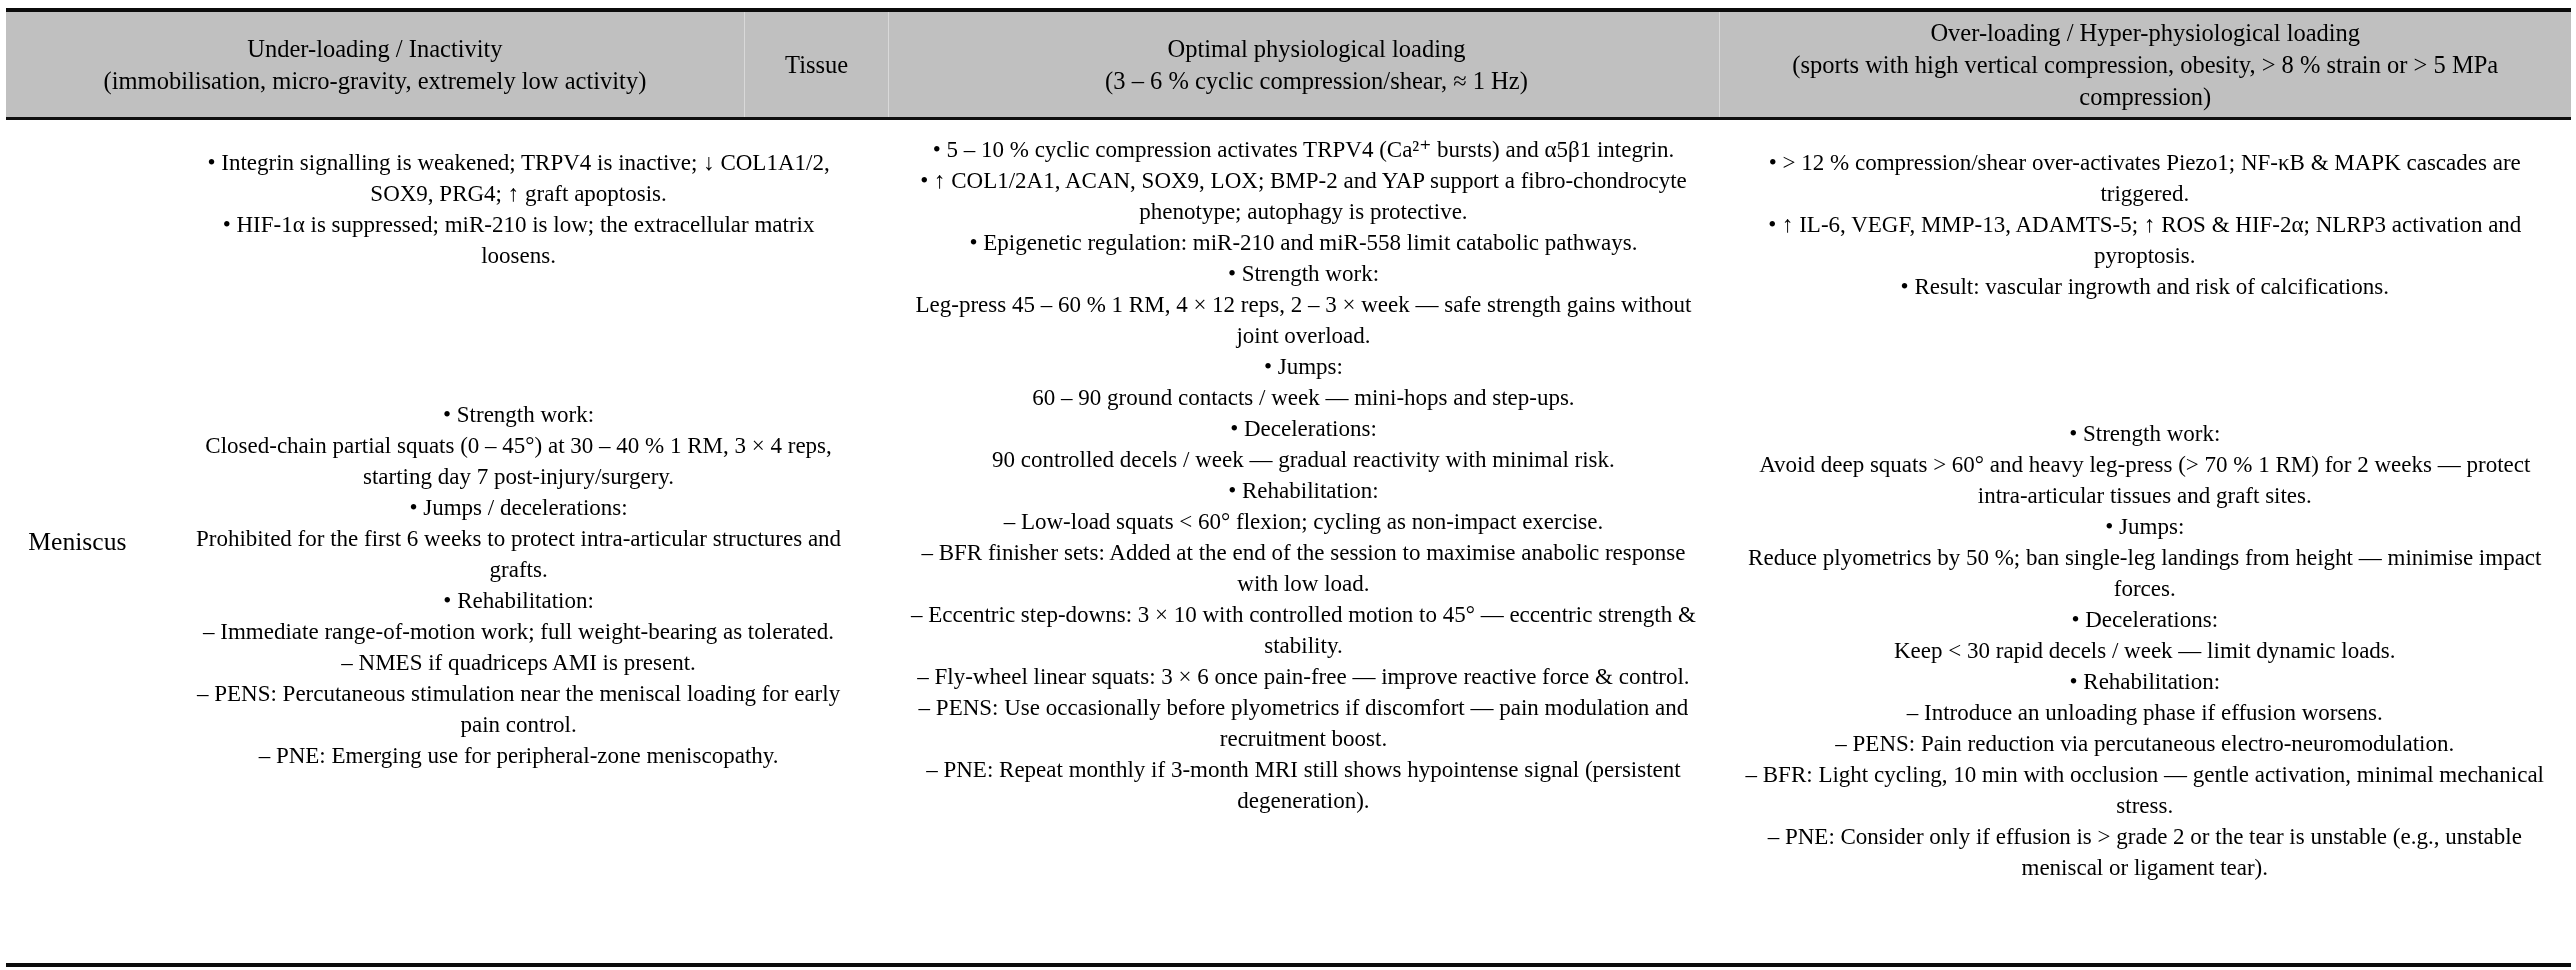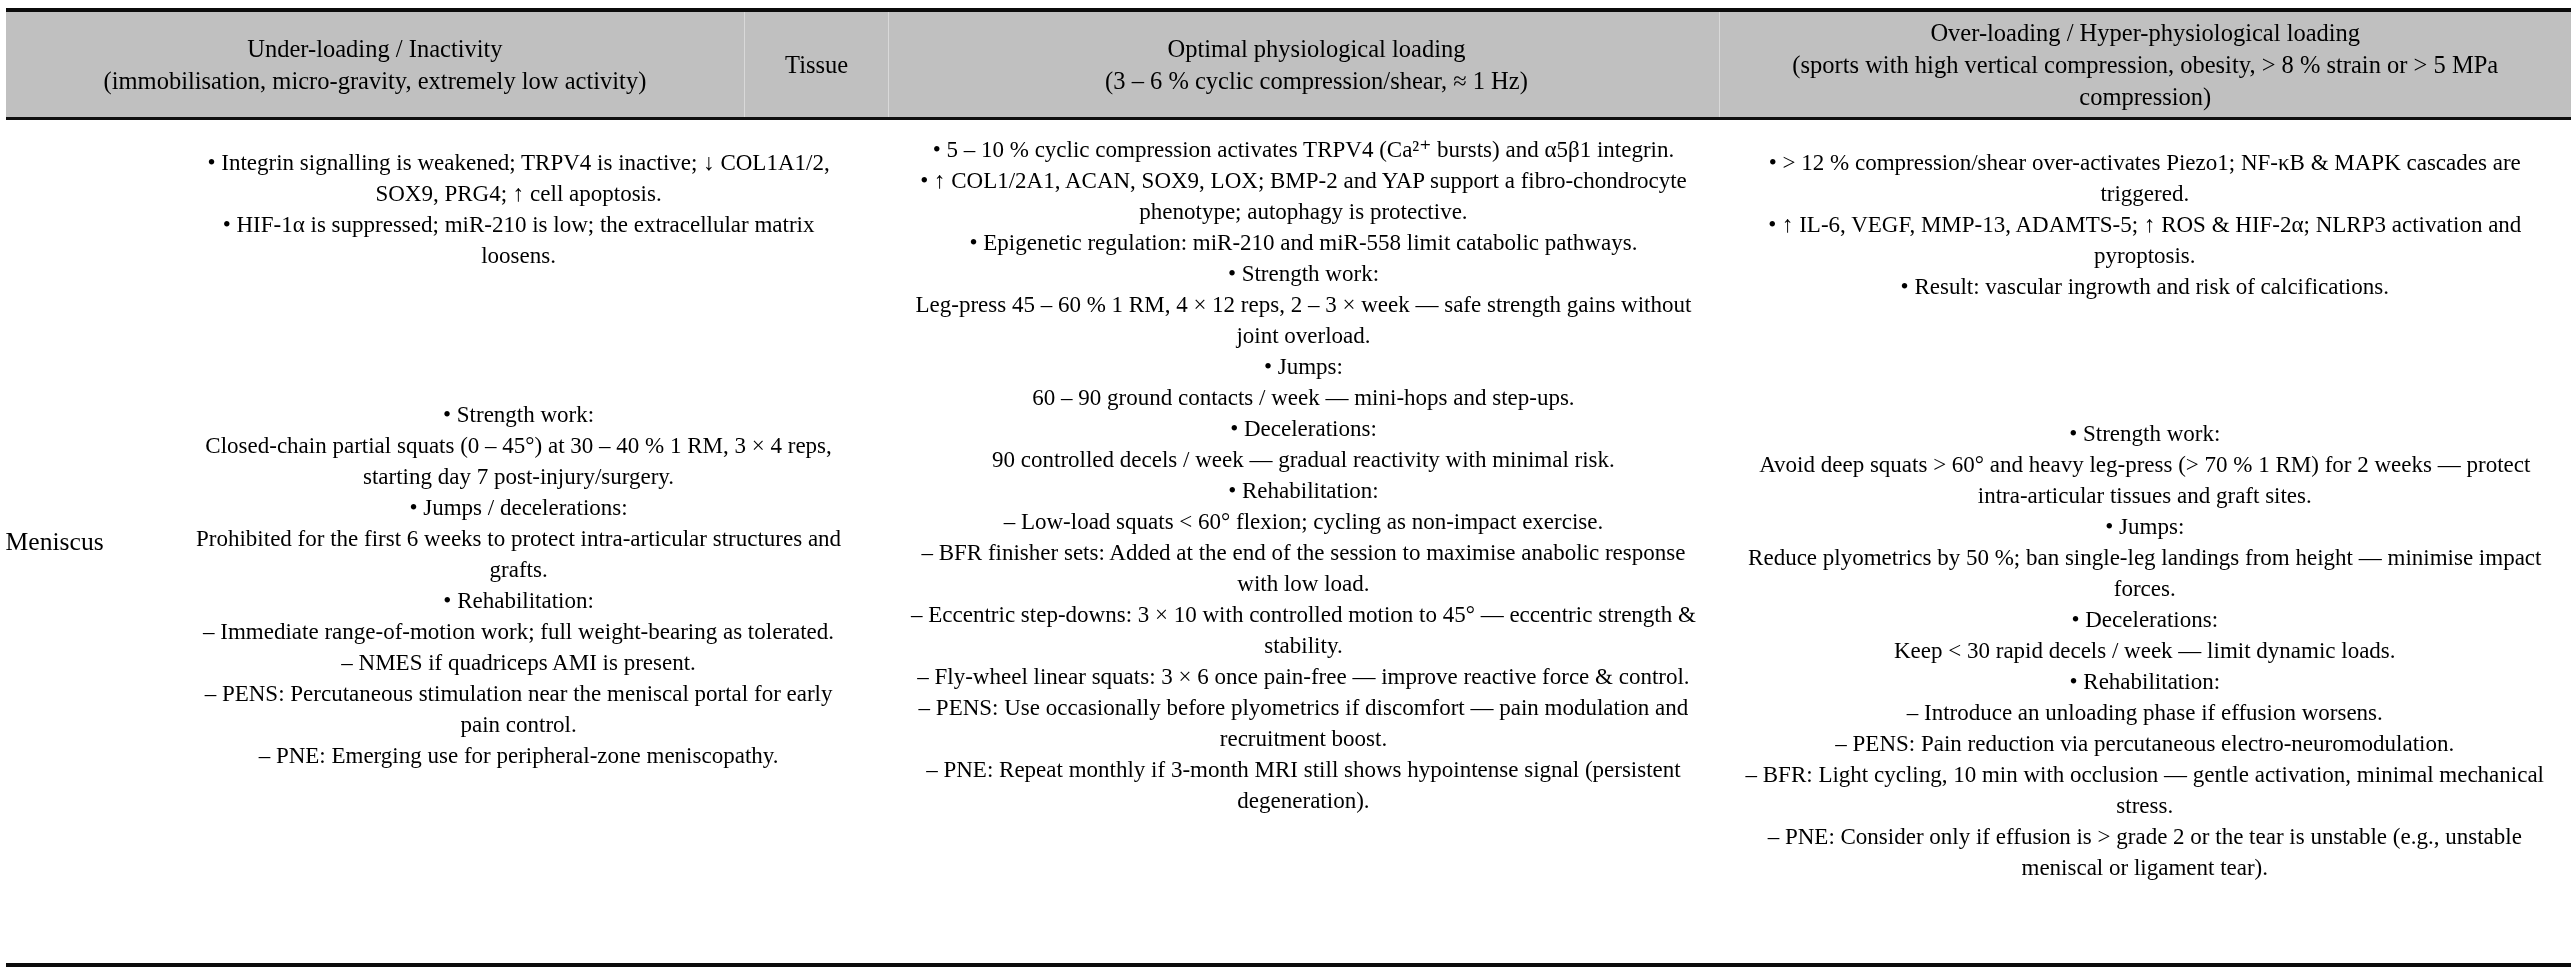--- a/index.html
+++ b/index.html
@@ -50,20 +50,21 @@
   }
   .bcell{
     box-sizing:border-box;
     text-align:center;
     font-size:23px;
     line-height:31px;
   }
   .tissue-cell{
     display:flex;
     align-items:center;
+    justify-content:center;
     font-size:25.6px;
     font-family:Liberation Serif, serif;
   }
   .cell-under{padding:27px 36px 0;}
   .cell-opt{padding:14.5px 20px 0;text-align:center;}
   .cell-over{padding:27px 16.7px 0;}
   .cell-under .block-mech{margin-bottom:128px;}
   .cell-over .block-mech{margin-bottom:116px;}
   .para{margin:0;}
 </style>
@@ -93,32 +94,32 @@
       </div>
     </div>
 
     <div class="body-row">
       <div class="bcell tissue-cell w-tissue">
         <span>Meniscus</span>
       </div>
 
       <div class="bcell cell-under w-under">
         <div class="block-mech">
-            <p class="para">• Integrin signalling is weakened; TRPV4 is inactive; ↓ COL1A1/2, SOX9, PRG4; ↑ cell apoptosis.</p>
+            <p class="para">• Integrin signalling is weakened; TRPV4 is inactive; ↓ COL1A1/2, SOX9, PRG4; ↑ graft apoptosis.</p>
             <p class="para">• HIF-1α is suppressed; miR-210 is low; the extracellular matrix loosens.</p>
           </div>
         <div class="block-train">
             <p class="para">• Strength work:</p>
             <p class="para">Closed-chain partial squats (0 – 45°) at 30 – 40 % 1 RM, 3 × 4 reps, starting day 7 post-injury/surgery.</p>
             <p class="para">• Jumps / decelerations:</p>
             <p class="para">Prohibited for the first 6 weeks to protect intra-articular structures and grafts.</p>
             <p class="para">• Rehabilitation:</p>
             <p class="para">– Immediate range-of-motion work; full weight-bearing as tolerated.</p>
             <p class="para">– NMES if quadriceps AMI is present.</p>
-            <p class="para">– PENS: Percutaneous stimulation near the meniscal portal for early pain control.</p>
+            <p class="para">– PENS: Percutaneous stimulation near the meniscal loading for early pain control.</p>
             <p class="para">– PNE: Emerging use for peripheral-zone meniscopathy.</p>
           </div>
       </div>
 
       <div class="bcell cell-opt w-opt">
         <div class="block-content">
             <p class="para">• 5 – 10 % cyclic compression activates TRPV4 (Ca²⁺ bursts) and α5β1 integrin.</p>
             <p class="para">• ↑ COL1/2A1, ACAN, SOX9, LOX; BMP-2 and YAP support a fibro-chondrocyte phenotype; autophagy is protective.</p>
             <p class="para">• Epigenetic regulation: miR-210 and miR-558 limit catabolic pathways.</p>
             <p class="para">• Strength work:</p>

